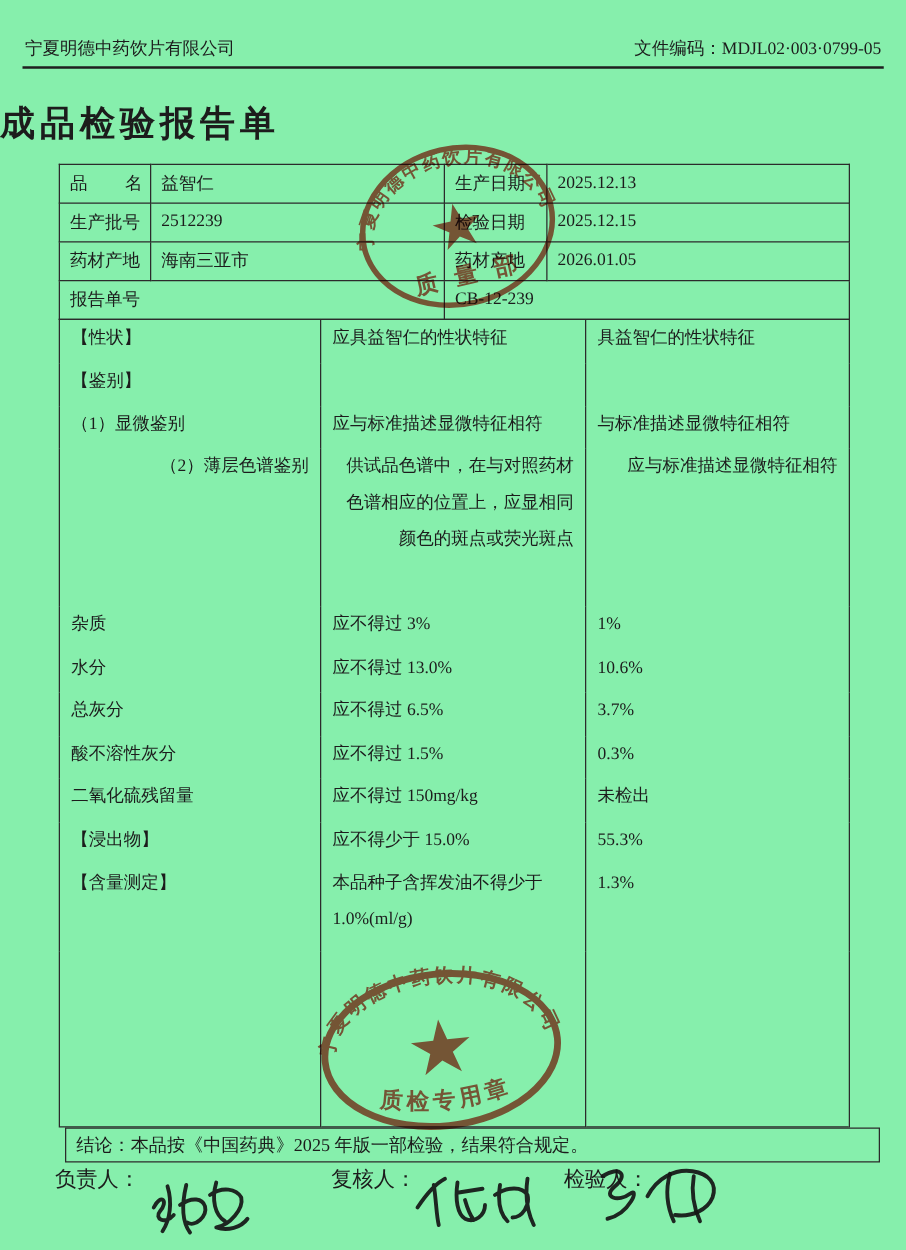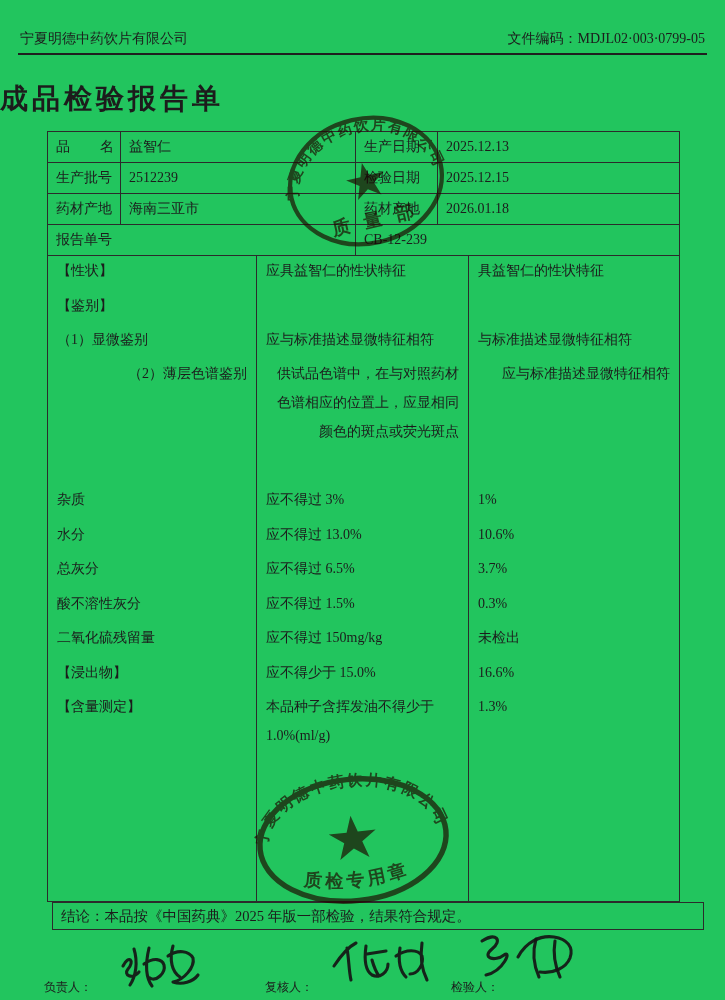--- a/index.html
+++ b/index.html
@@ -1,16 +1,16 @@
 <!DOCTYPE html>
 <html><head>
 <meta charset="utf-8">
 <style>
   html,body{margin:0;padding:0;background:#ffffff;}
-  .page{position:relative;width:725px;height:1000px;background:#22c55e;overflow:hidden;
+  .page{position:relative;width:725px;height:1000px;background:#86efac;overflow:hidden;
         font-family:"Liberation Serif","DejaVu Serif",serif;color:#1c1c1c;}
 
   
   .doc-header{position:absolute;left:20px;right:20px;top:30px;display:flex;
               justify-content:space-between;align-items:flex-end;font-size:14px;}
   .doc-rule{position:absolute;left:18px;right:18px;top:53px;border-top:2px solid #1f1f1f;height:0;}
   .doc-title{position:absolute;left:0;right:0;top:80px;text-align:left;
              font-family:"Liberation Sans","DejaVu Sans",sans-serif;
              font-size:28px;font-weight:bold;letter-spacing:4px;}
 
@@ -28,21 +28,21 @@
   .hdr td{height:52px;padding-top:4px;}
   .hdr .u{text-decoration:underline;text-underline-offset:4px;}
   .hdr td.c{text-align:center;}
   .gap-b td{padding-bottom:19px;text-align:right;}
   .spacer td{height:140px;}
 
   
   .conclusion{position:absolute;left:52px;top:902px;width:652px;height:28px;
               border:1px solid #2b2b2b;box-sizing:border-box;display:flex;align-items:center;
               padding-left:8px;font-size:14.5px;white-space:nowrap;}
-  .sig-label{position:absolute;font-size:12px;margin-top:47px;}
+  .sig-label{position:absolute;font-size:17px;}
   .sig{position:absolute;pointer-events:none;}
   .sig path{fill:none;stroke:#151515;stroke-width:3.1;stroke-linecap:round;stroke-linejoin:round;opacity:.92;}
 
   
   .stamp{position:absolute;pointer-events:none;mix-blend-mode:multiply;opacity:.84;}
   .stamp text,.stamp textPath{font-family:"Liberation Sans","DejaVu Sans",sans-serif;font-weight:bold;}
 </style>
 </head>
 <body>
 
@@ -73,21 +73,21 @@
     <tr>
       <td>生产批号</td>
       <td>2512239</td>
       <td>检验日期</td>
       <td>2025.12.15</td>
     </tr>
     <tr>
       <td>药材产地</td>
       <td>海南三亚市</td>
       <td>药材产地</td>
-      <td>2026.01.18</td>
+      <td>2026.01.05</td>
     </tr>
     <tr>
       <td colspan="2">报告单号</td>
       <td colspan="2">CB-12-239</td>
     </tr>
   </tbody>
     </table>
 
   <table class="main">
     <colgroup>
@@ -137,21 +137,21 @@
       <td>0.3%</td>
     </tr>
     <tr>
       <td>二氧化硫残留量</td>
       <td>应不得过 150mg/kg</td>
       <td>未检出</td>
     </tr>
     <tr>
       <td>【浸出物】</td>
       <td>应不得少于 15.0%</td>
-      <td>16.6%</td>
+      <td>55.3%</td>
     </tr>
     <tr>
       <td>【含量测定】</td>
       <td>本品种子含挥发油不得少于 1.0%(ml/g)</td>
       <td>1.3%</td>
     </tr>
     <tr class="spacer">
       <td></td>
           <td></td>
           <td></td>

